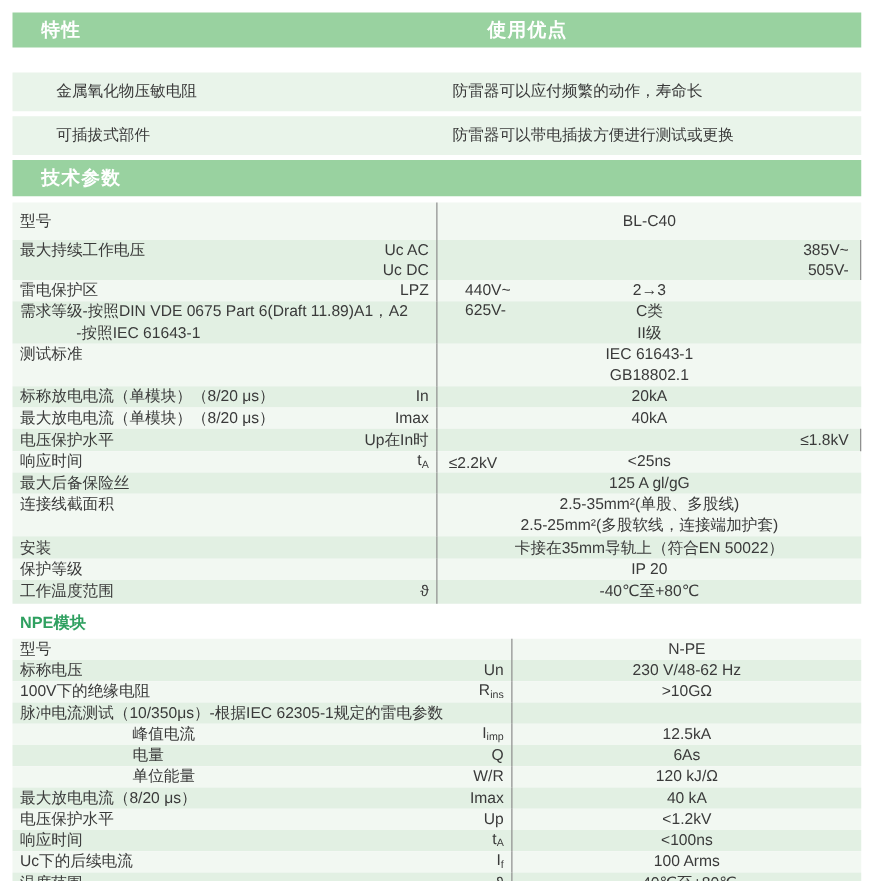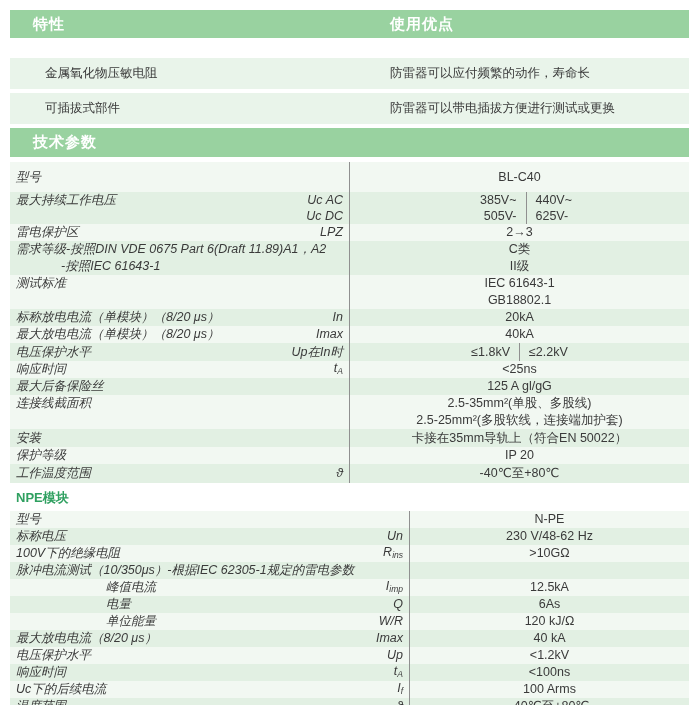--- a/index.html
+++ b/index.html
@@ -11,40 +11,40 @@
   .page{padding:10px 10px 0 10px;width:679px;}
 
   
   .bar{background:#99d2a0;color:#ffffff;font-weight:bold;font-size:15px;
        display:flex;height:28px;align-items:center;margin-bottom:20px;letter-spacing:1px;}
   .bar .c1{width:380px;padding-left:23px;box-sizing:border-box;}
   .techbar{height:29px;margin-bottom:5px;font-family:Liberation Serif, serif;}
 
   
   .frow{background:#e9f4ea;display:flex;height:31px;align-items:center;margin-bottom:4px;}
-  .frow .c1{width:380px;padding-left:35px;box-sizing:border-box;}
+  .frow .c1{width:352px;padding-left:35px;box-sizing:border-box;}
 
   
   .trow{display:flex;box-sizing:border-box;}
   .g{background:#e2f0e3;}
   .w{background:#f2f8f2;}
   .lc{width:340px;box-sizing:border-box;border-right:1px solid #909090;
-      display:flex;justify-content:space-between;align-items:center;padding:0 6px 0 6px;font-style:italic;}
+      display:flex;justify-content:space-between;align-items:center;padding:0 6px 0 6px;}
   .npe-table .lc{width:400px;}
   .rc{flex:1;text-align:center;}
   .h17{height:17px;line-height:17px;}
   .h18{height:18px;line-height:18px;}
   .h19{height:19px;line-height:19px;}
   .h30{height:30px;line-height:30px;}
   .h32{height:32px;line-height:16px;gap:13px;}
   .h34{height:34px;line-height:17px;}
   .top{align-items:flex-start;}
   .colc{flex-direction:column;justify-content:flex-start;align-items:stretch;}
   .symcol{display:flex;flex-direction:column;text-align:right;}
-  .split{display:flex;height:100%;}
+  .split{display:flex;height:100%;flex-direction:column;}
   .split .a{flex:1;text-align:right;padding-right:9px;border-right:1px solid #909090;box-sizing:border-box;}
   .split .b{flex:1;text-align:left;padding-left:9px;}
   .sub{font-size:8.5px;vertical-align:-2px;}
   .ind45{padding-left:45px;}
   .ind90{padding-left:90px;}
 
   .npe-title{height:28px;line-height:30px;color:#2fa060;font-weight:bold;font-size:13px;padding-left:6px;}
   .bbar{height:5px;background:#99d2a0;}
 </style>
 </head>

